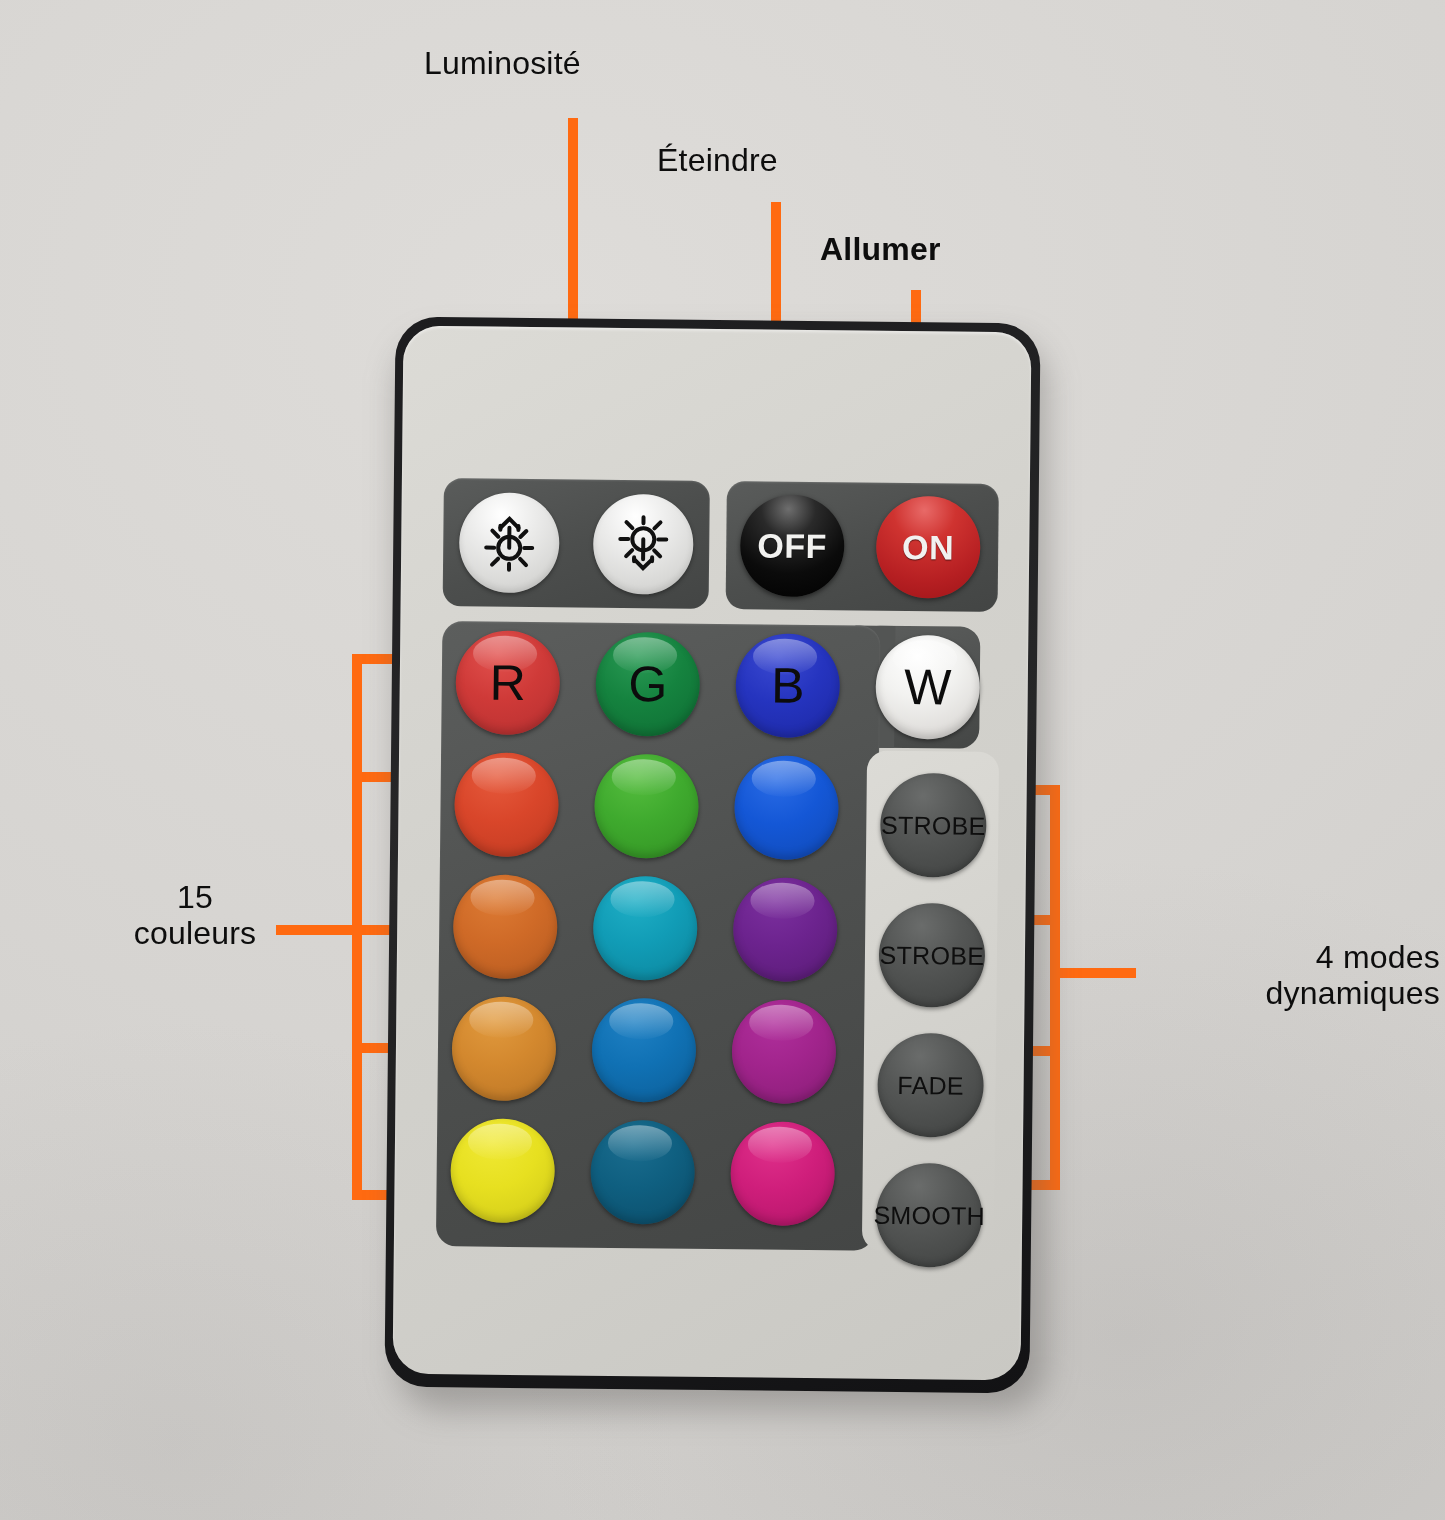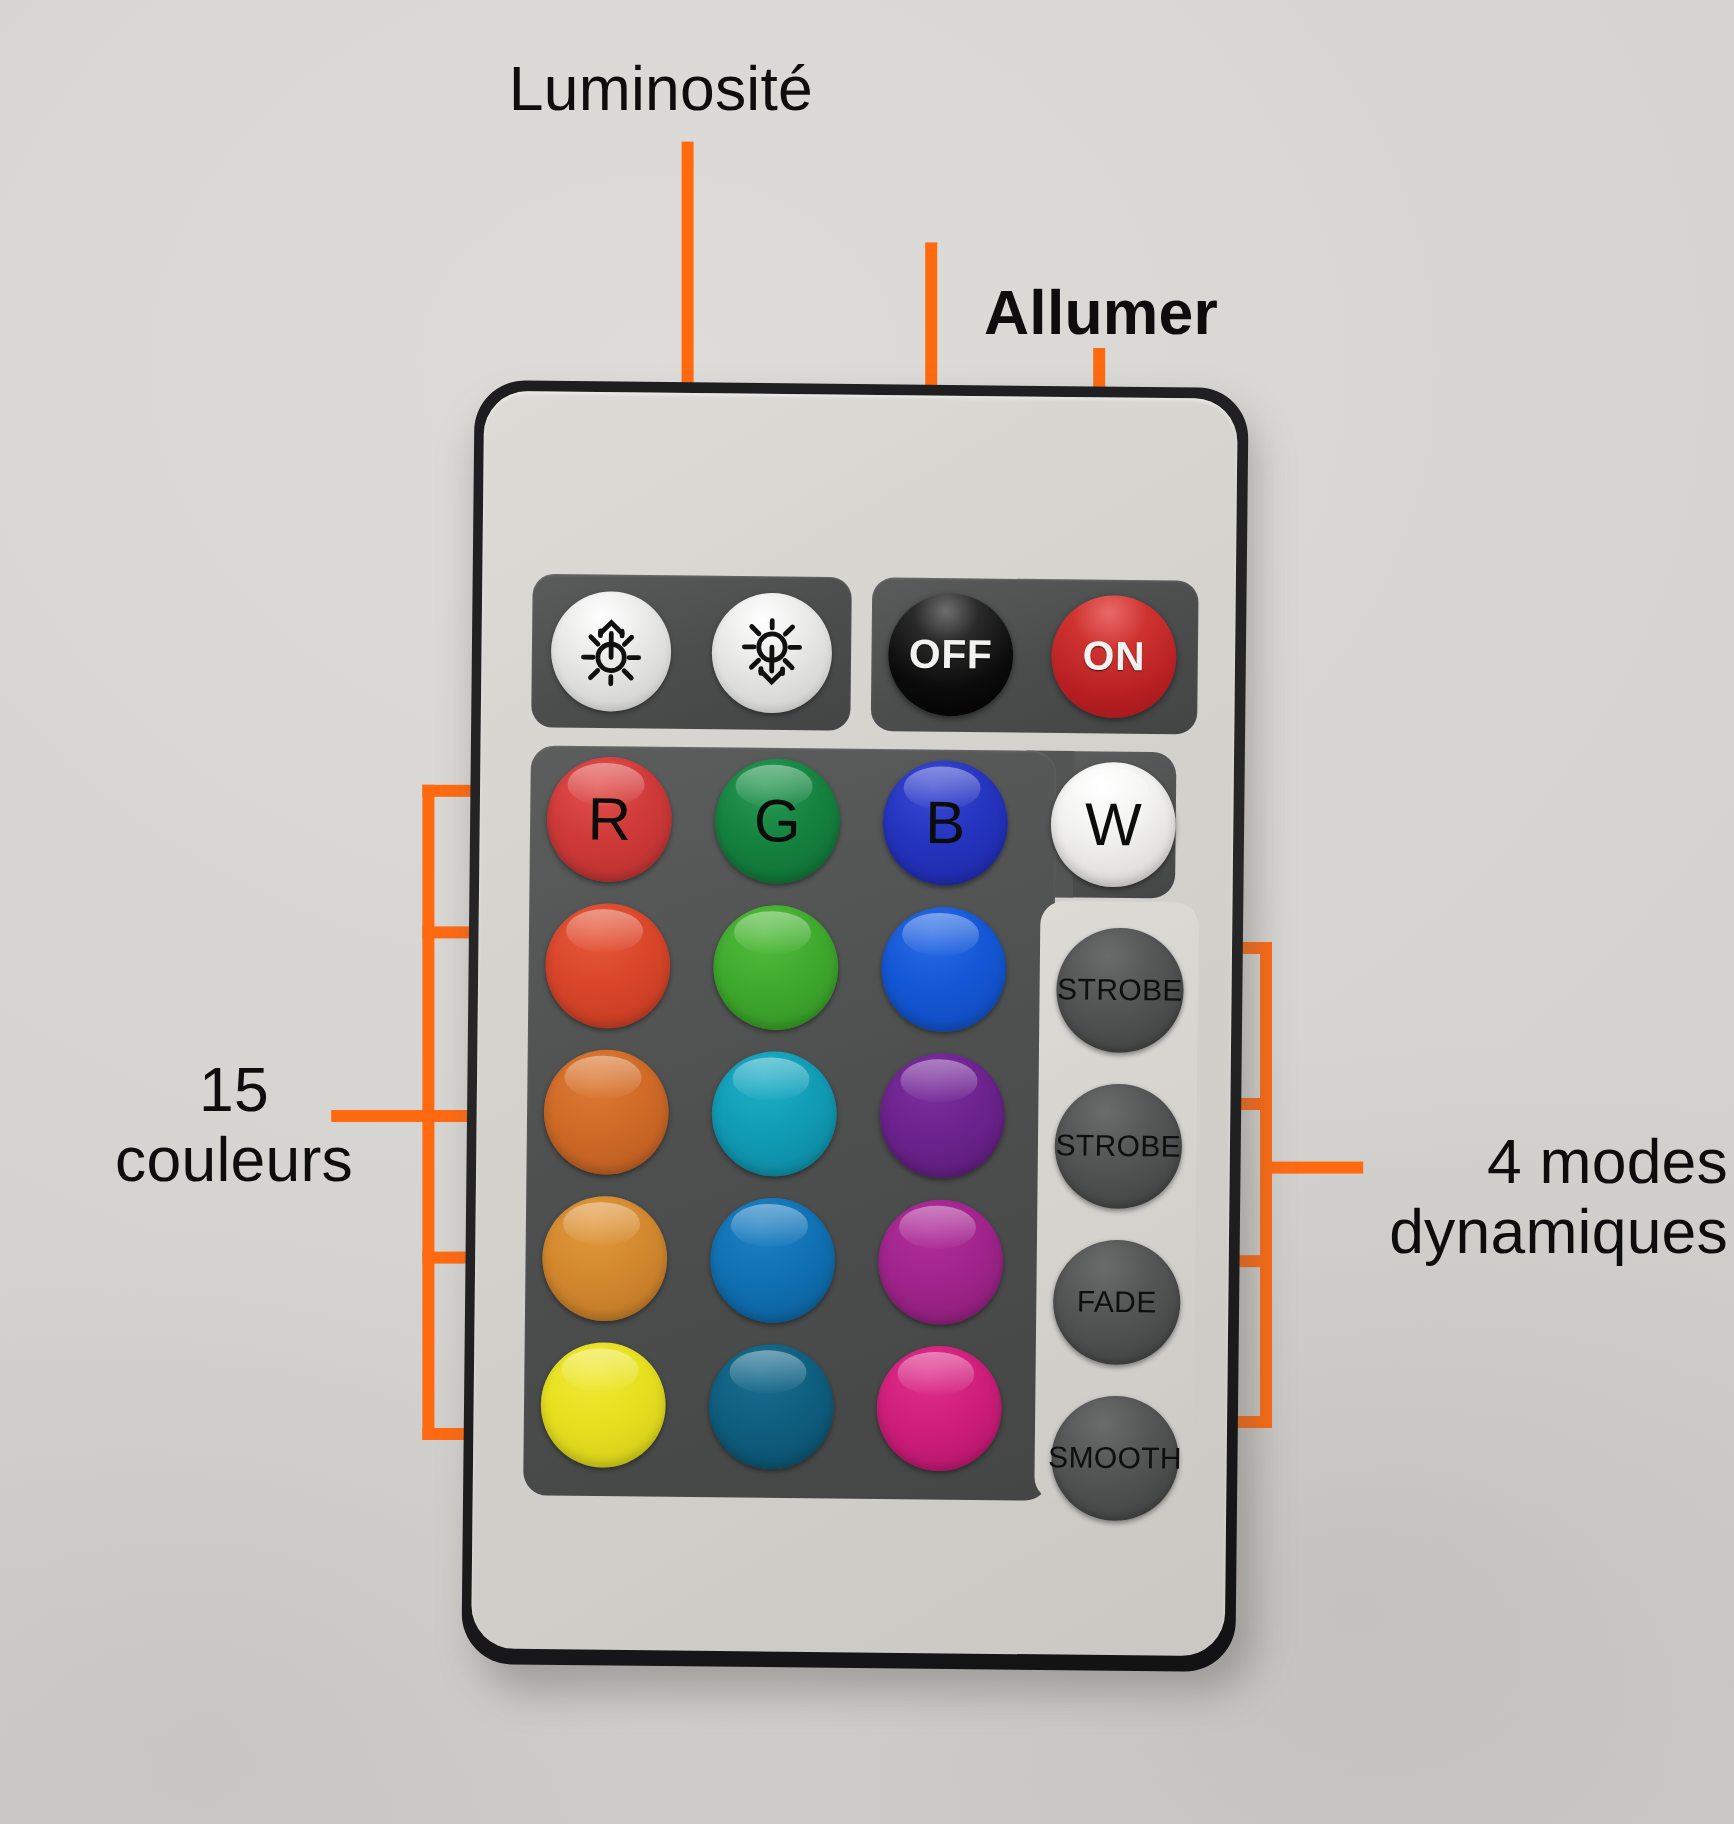--- a/index.html
+++ b/index.html
@@ -28,21 +28,21 @@
     inset: 0;
     background:
       radial-gradient(ellipse 60% 45% at 78% 88%, rgba(150,148,146,0.22) 0%, rgba(150,148,146,0) 70%),
       radial-gradient(ellipse 50% 40% at 12% 95%, rgba(160,158,156,0.18) 0%, rgba(160,158,156,0) 70%);
   }
 
   
   .anno {
     position: absolute;
     color: #0d0d0d;
-    font-size: 52px;
+    font-size: 32px;
     line-height: 1.12;
     white-space: pre-line;
     letter-spacing: 0.2px;
   }
 
   
   .bar {
     position: absolute;
     background: #ff6a11;
   }
@@ -210,20 +210,21 @@
   svg { display: block; }
 </style>
 </head>
 <body>
 
 <div id="root">
   <div id="surface"></div>
 
   <div class="anno" style="left:424px; top:46px;">Luminosité</div>
 
+  <div class="anno" style="left:657px; top:143px;">Éteindre</div>
 
   <div class="anno" style="left:820px; top:232px;font-weight:bold;">Allumer</div>
 
   <div class="anno" style="left:70px; top:880px; width:250px; text-align:center;">15
 couleurs</div>
 
   <div class="anno" style="left:1140px; top:940px; width:300px; text-align:right;">4 modes
 dynamiques</div>
 
   <div class="bar" style="left:568px; top:118px; width:10px; height:322px;"></div>

